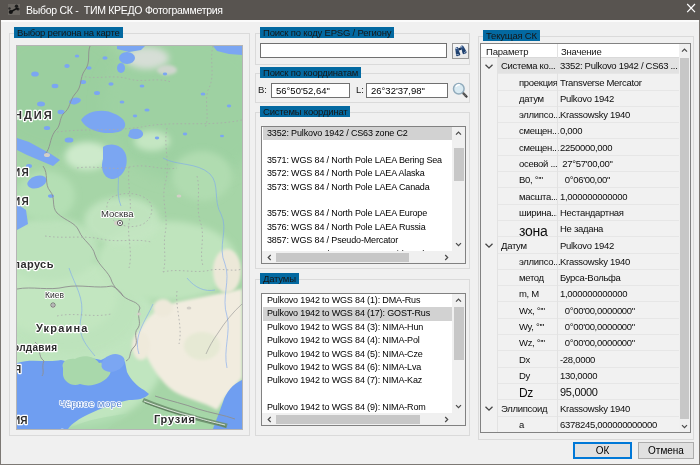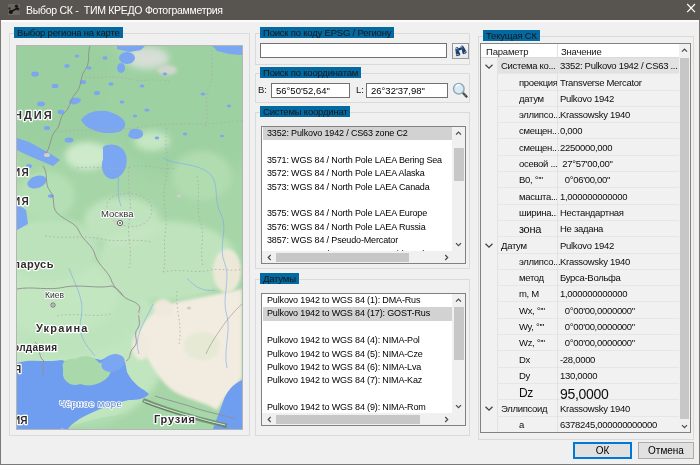--- a/index.html
+++ b/index.html
@@ -237,20 +237,21 @@
       </svg>
 <svg class="arr" style="left:180px;top:125.5px" width="9" height="9" viewBox="0 0 9 9">
         <polyline points="3.2,2 5.7,4.5 3.2,7" fill="none" stroke="#4a4a4a" stroke-width="1.2"></polyline>
       </svg>
 </div>
 <div class="gb" style="left:255px;top:279px;width:215px;height:157px"></div>
 <div class="gbl" style="left:260px;top:273px">Датумы</div>
 <div class="lst" style="left:261px;top:293px;width:205px;height:133px;overflow:hidden">
 <div class="li" style="top:0.0px;width:190px">Pulkovo 1942 to WGS 84 (1): DMA-Rus</div>
 <div class="li sel" style="top:13.4px;width:190px">Pulkovo 1942 to WGS 84 (17): GOST-Rus</div>
+<div class="li" style="top:26.8px;width:190px">Pulkovo 1942 to WGS 84 (3): NIMA-Hun</div>
 <div class="li" style="top:40.2px;width:190px">Pulkovo 1942 to WGS 84 (4): NIMA-Pol</div>
 <div class="li" style="top:53.6px;width:190px">Pulkovo 1942 to WGS 84 (5): NIMA-Cze</div>
 <div class="li" style="top:67.0px;width:190px">Pulkovo 1942 to WGS 84 (6): NIMA-Lva</div>
 <div class="li" style="top:80.4px;width:190px">Pulkovo 1942 to WGS 84 (7): NIMA-Kaz</div>
 <div class="li" style="top:107.2px;width:190px">Pulkovo 1942 to WGS 84 (9): NIMA-Rom</div>
 <div class="sb" style="left:190px;top:0;width:13px;height:119px"></div>
 <div class="thumb" style="left:191.5px;top:13px;width:10px;height:53px"></div>
 <svg class="arr" style="left:192px;top:2px" width="9" height="9" viewBox="0 0 9 9">
         <polyline points="2,5.7 4.5,3.2 7,5.7" fill="none" stroke="#4a4a4a" stroke-width="1.2"></polyline>
       </svg>
@@ -300,21 +301,21 @@
 <div style="position:absolute;left:16px;top:128.1px;width:182px;height:16.3px;background:transparent;border-bottom:1px solid #e6e6e6"></div>
 <div style="position:absolute;left:38px;top:130.3px;font-size:9.5px;letter-spacing:-0.3px;color:#0c0c0c;white-space:nowrap">B0, °'"</div>
 <div style="position:absolute;left:79px;top:130.3px;font-size:9.5px;letter-spacing:-0.3px;color:#0c0c0c;white-space:nowrap">&nbsp;&nbsp;0°06'00,00"</div>
 <div style="position:absolute;left:16px;top:144.4px;width:182px;height:16.3px;background:transparent;border-bottom:1px solid #e6e6e6"></div>
 <div style="position:absolute;left:38px;top:146.6px;font-size:9.5px;letter-spacing:-0.3px;color:#0c0c0c;white-space:nowrap">масшта...</div>
 <div style="position:absolute;left:79px;top:146.6px;font-size:9.5px;letter-spacing:-0.3px;color:#0c0c0c;white-space:nowrap">1,000000000000</div>
 <div style="position:absolute;left:16px;top:160.7px;width:182px;height:16.3px;background:transparent;border-bottom:1px solid #e6e6e6"></div>
 <div style="position:absolute;left:38px;top:162.9px;font-size:9.5px;letter-spacing:-0.3px;color:#0c0c0c;white-space:nowrap">ширина...</div>
 <div style="position:absolute;left:79px;top:162.9px;font-size:9.5px;letter-spacing:-0.3px;color:#0c0c0c;white-space:nowrap">Нестандартная</div>
 <div style="position:absolute;left:16px;top:177.0px;width:182px;height:16.3px;background:transparent;border-bottom:1px solid #e6e6e6"></div>
-<div style="position:absolute;left:38px;top:179.2px;font-size:11px;letter-spacing:-0.3px;color:#0c0c0c;white-space:nowrap">зона</div>
+<div style="position:absolute;left:38px;top:179.2px;font-size:14px;letter-spacing:-0.3px;color:#0c0c0c;white-space:nowrap">зона</div>
 <div style="position:absolute;left:79px;top:179.2px;font-size:9.5px;letter-spacing:-0.3px;color:#0c0c0c;white-space:nowrap">Не задана</div>
 <div style="position:absolute;left:16px;top:193.3px;width:182px;height:16.3px;background:transparent;border-bottom:1px solid #e6e6e6"></div>
 <svg class="arr" style="left:3px;top:196.8px" width="10" height="9" viewBox="0 0 10 9">
         <polyline points="1.5,2.8 5,6.2 8.5,2.8" fill="none" stroke="#444" stroke-width="1.3"></polyline>
       </svg>
 <div style="position:absolute;left:20px;top:195.5px;font-size:9.5px;letter-spacing:-0.3px;color:#0c0c0c;white-space:nowrap">Датум</div>
 <div style="position:absolute;left:79px;top:195.5px;font-size:9.5px;letter-spacing:-0.3px;color:#0c0c0c;white-space:nowrap">Pulkovo 1942</div>
 <div style="position:absolute;left:16px;top:209.6px;width:182px;height:16.3px;background:transparent;border-bottom:1px solid #e6e6e6"></div>
 <div style="position:absolute;left:38px;top:211.8px;font-size:9.5px;letter-spacing:-0.3px;color:#0c0c0c;white-space:nowrap">эллипсо...</div>
 <div style="position:absolute;left:79px;top:211.8px;font-size:9.5px;letter-spacing:-0.3px;color:#0c0c0c;white-space:nowrap">Krassowsky 1940</div>
@@ -334,21 +335,21 @@
 <div style="position:absolute;left:38px;top:293.3px;font-size:9.5px;letter-spacing:-0.3px;color:#0c0c0c;white-space:nowrap">Wz, °'"</div>
 <div style="position:absolute;left:79px;top:293.3px;font-size:9.5px;letter-spacing:-0.3px;color:#0c0c0c;white-space:nowrap">&nbsp;&nbsp;0°00'00,0000000"</div>
 <div style="position:absolute;left:16px;top:307.4px;width:182px;height:16.3px;background:transparent;border-bottom:1px solid #e6e6e6"></div>
 <div style="position:absolute;left:38px;top:309.6px;font-size:9.5px;letter-spacing:-0.3px;color:#0c0c0c;white-space:nowrap">Dx</div>
 <div style="position:absolute;left:79px;top:309.6px;font-size:9.5px;letter-spacing:-0.3px;color:#0c0c0c;white-space:nowrap">-28,0000</div>
 <div style="position:absolute;left:16px;top:323.7px;width:182px;height:16.3px;background:transparent;border-bottom:1px solid #e6e6e6"></div>
 <div style="position:absolute;left:38px;top:325.9px;font-size:9.5px;letter-spacing:-0.3px;color:#0c0c0c;white-space:nowrap">Dy</div>
 <div style="position:absolute;left:79px;top:325.9px;font-size:9.5px;letter-spacing:-0.3px;color:#0c0c0c;white-space:nowrap">130,0000</div>
 <div style="position:absolute;left:16px;top:340.0px;width:182px;height:16.3px;background:transparent;border-bottom:1px solid #e6e6e6"></div>
 <div style="position:absolute;left:38px;top:342.2px;font-size:12px;letter-spacing:-0.3px;color:#0c0c0c;white-space:nowrap">Dz</div>
-<div style="position:absolute;left:79px;top:342.2px;font-size:14px;letter-spacing:-0.3px;color:#0c0c0c;white-space:nowrap">95,0000</div>
+<div style="position:absolute;left:79px;top:342.2px;font-size:11px;letter-spacing:-0.3px;color:#0c0c0c;white-space:nowrap">95,0000</div>
 <div style="position:absolute;left:16px;top:356.3px;width:182px;height:16.3px;background:transparent;border-bottom:1px solid #e6e6e6"></div>
 <svg class="arr" style="left:3px;top:359.8px" width="10" height="9" viewBox="0 0 10 9">
         <polyline points="1.5,2.8 5,6.2 8.5,2.8" fill="none" stroke="#444" stroke-width="1.3"></polyline>
       </svg>
 <div style="position:absolute;left:20px;top:358.5px;font-size:9.5px;letter-spacing:-0.3px;color:#0c0c0c;white-space:nowrap">Эллипсоид</div>
 <div style="position:absolute;left:79px;top:358.5px;font-size:9.5px;letter-spacing:-0.3px;color:#0c0c0c;white-space:nowrap">Krassowsky 1940</div>
 <div style="position:absolute;left:16px;top:372.6px;width:182px;height:16.3px;background:transparent;border-bottom:1px solid #e6e6e6"></div>
 <div style="position:absolute;left:38px;top:374.8px;font-size:9.5px;letter-spacing:-0.3px;color:#0c0c0c;white-space:nowrap">a</div>
 <div style="position:absolute;left:79px;top:374.8px;font-size:9.5px;letter-spacing:-0.3px;color:#0c0c0c;white-space:nowrap">6378245,000000000000</div>
 <div style="position:absolute;left:16px;top:14px;width:1px;height:374.9px;background:#e2e2e2"></div>

